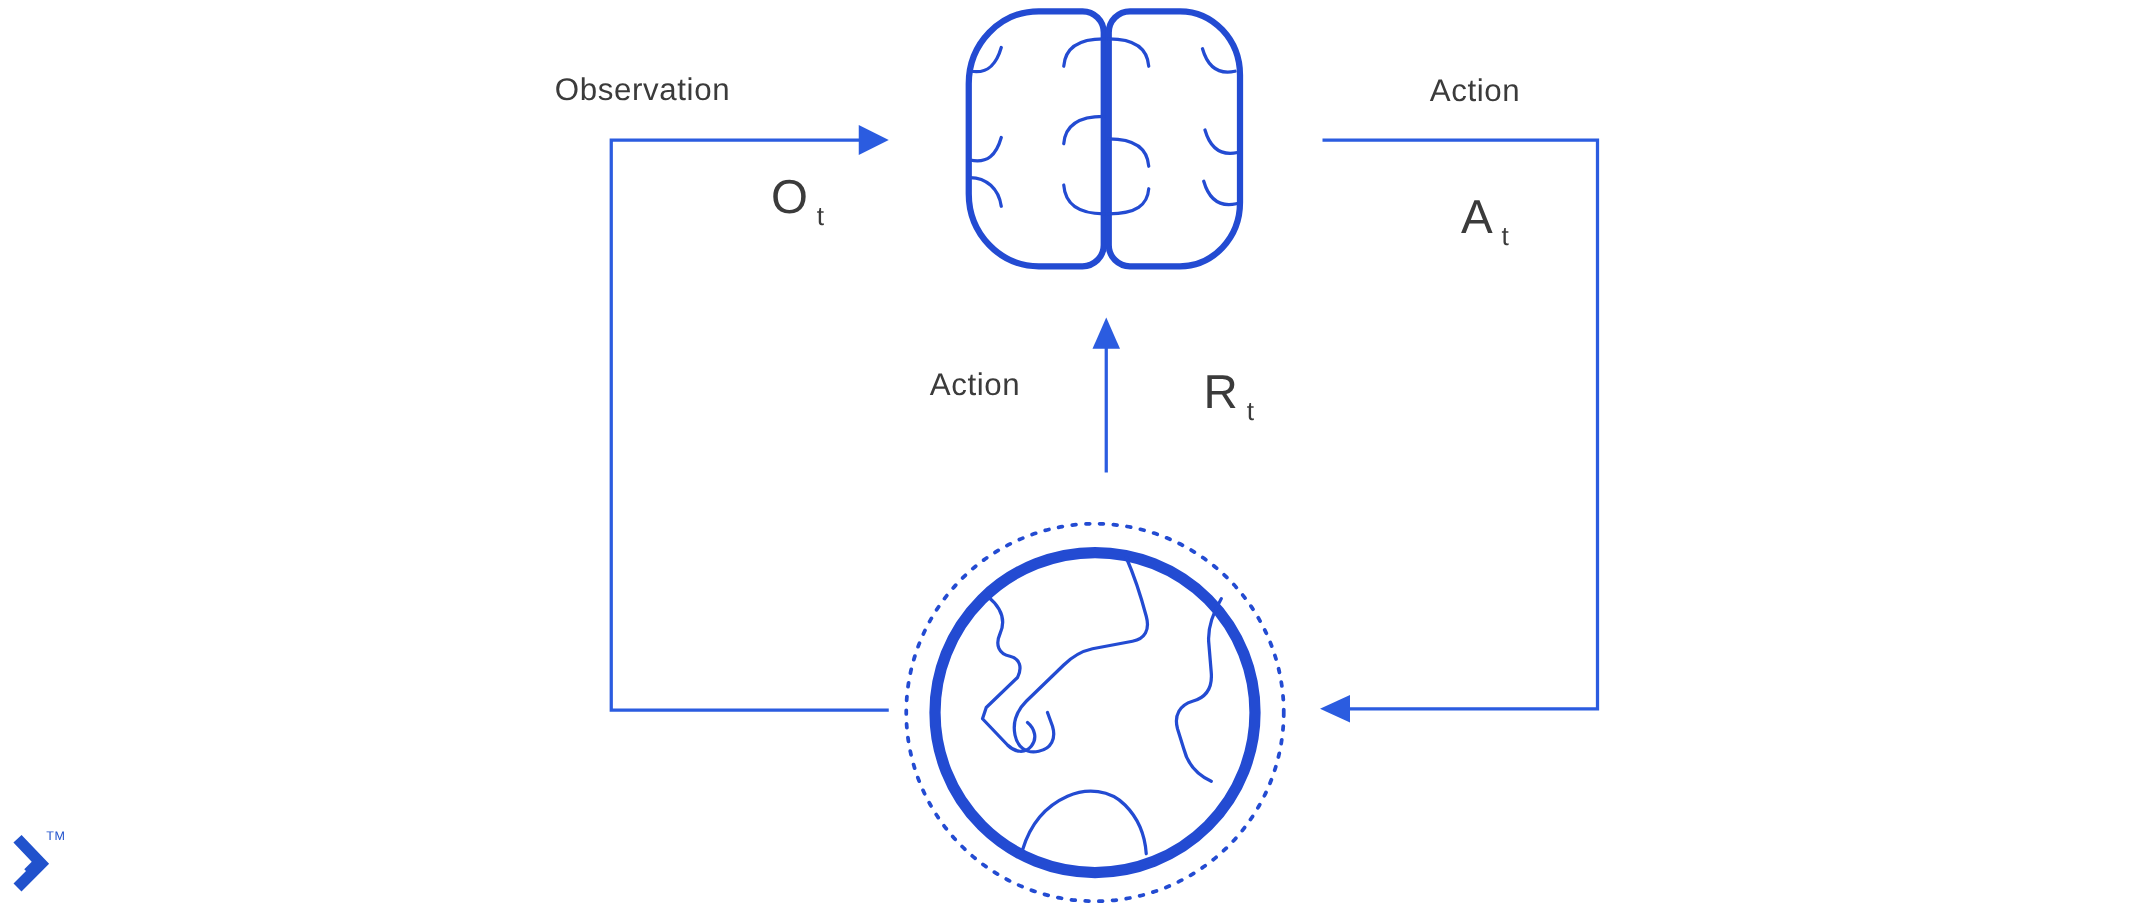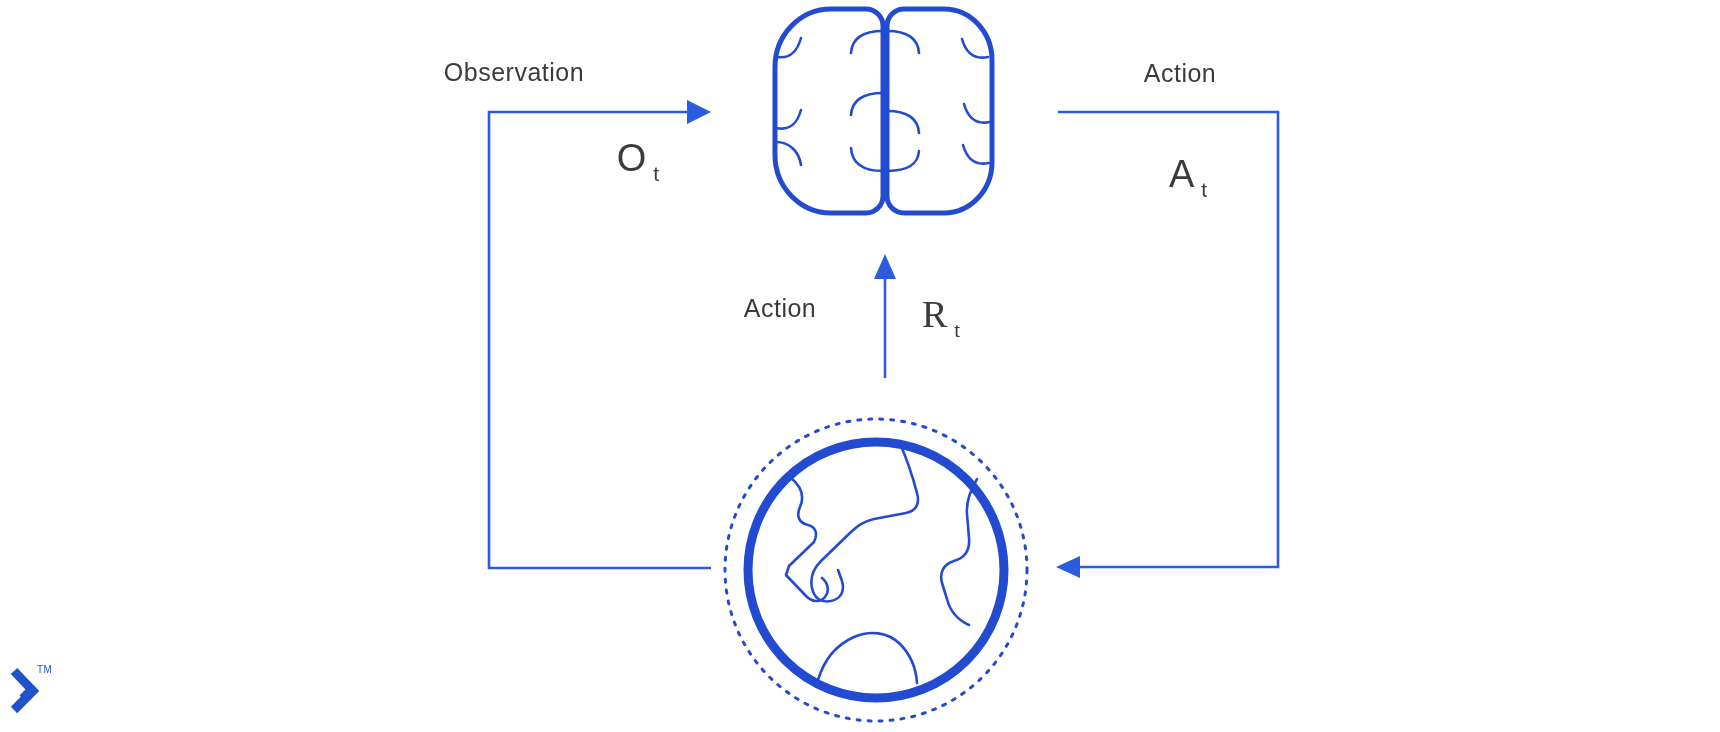--- a/index.html
+++ b/index.html
@@ -164,17 +164,17 @@
   <div class="lbl" style="left:514px;top:60px;">Observation</div>
 
   <div class="sym" style="left:638px;top:139px;"><span>O</span><span class="sub">t</span></div>
 
   <div class="lbl" style="left:1180px;top:61px;">Action</div>
 
   <div class="sym" style="left:1188px;top:155px;"><span>A</span><span class="sub">t</span></div>
 
   <div class="lbl" style="left:780px;top:296px;">Action</div>
 
-  <div class="sym" style="left:941px;top:295px;font-family:Liberation Serif, serif;"><span>R</span><span class="sub">t</span></div>
+  <div class="sym" style="left:983px;top:295px;"><span>R</span><span class="sub">t</span></div>
 
   <div class="trademark">TM</div>
 
 </div>
 
 </body></html>

